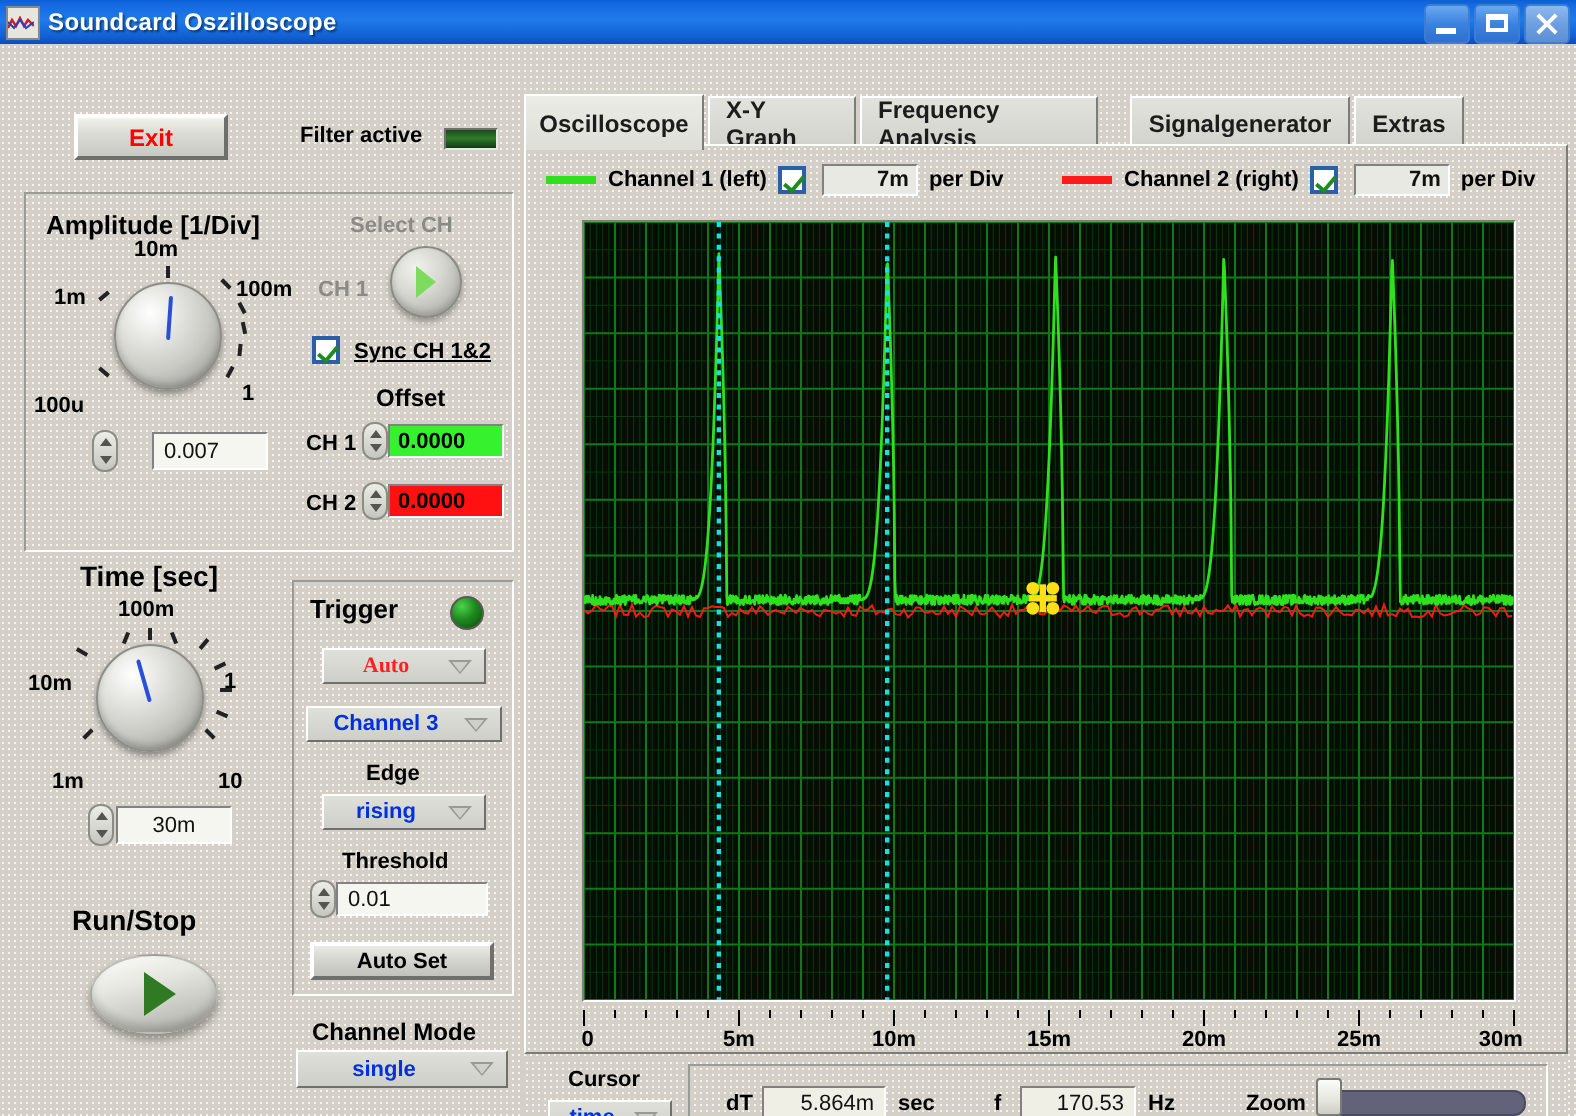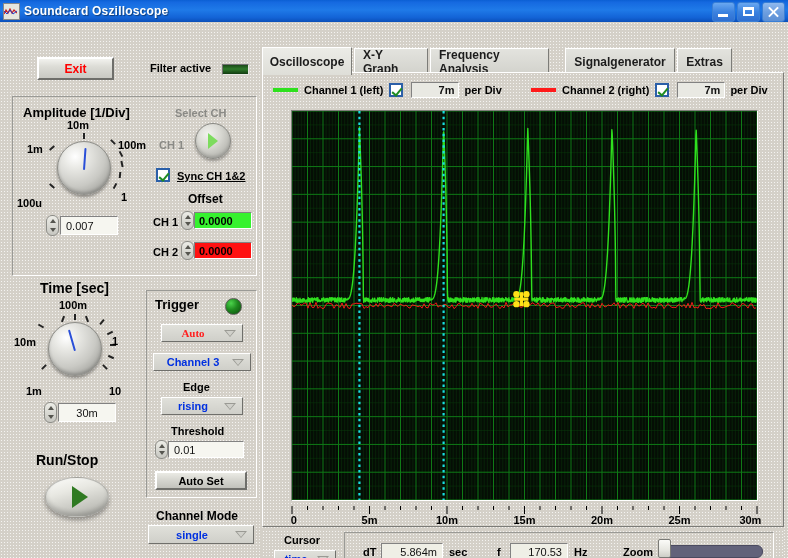--- a/index.html
+++ b/index.html
@@ -321,21 +321,21 @@
       <div class="tick" style="left:36px;top:88px;width:6px;height:2px;transform:rotate(-140deg);"></div>
       <div class="tick" style="left:36px;top:50px;width:6px;height:2px;transform:rotate(-40deg);"></div>
 
       <div class="ptxt" style="left:54px;top:22px;">10m</div>
       <div class="ptxt" style="left:14px;top:46px;">1m</div>
       <div class="ptxt" style="left:105px;top:42px;">100m</div>
       <div class="ptxt" style="left:108px;top:94px;">1</div>
       <div class="ptxt" style="left:4px;top:100px;">100u</div>
 
       <div class="spin" style="left:33px;top:118px;"></div>
-      <div class="knobval" style="left:47px;top:119px;width:58px;">0.007</div>
+      <div class="knobval" style="left:63px;top:119px;width:58px;">0.007</div>
 
       <div class="ptxt-grey" style="left:162px;top:10px;">Select CH</div>
       <div class="ptxt-grey" style="left:146px;top:42px;">CH 1</div>
       <div class="roundbtn" style="left:182px;top:26px;width:36px;height:36px;">
         <div class="play small"></div>
       </div>
 
       <div class="chk" style="position:absolute;left:143px;top:71px;margin:0;"></div>
       <div class="ptxt" style="left:164px;top:73px;text-decoration:underline;">Sync CH 1&amp;2</div>
 

